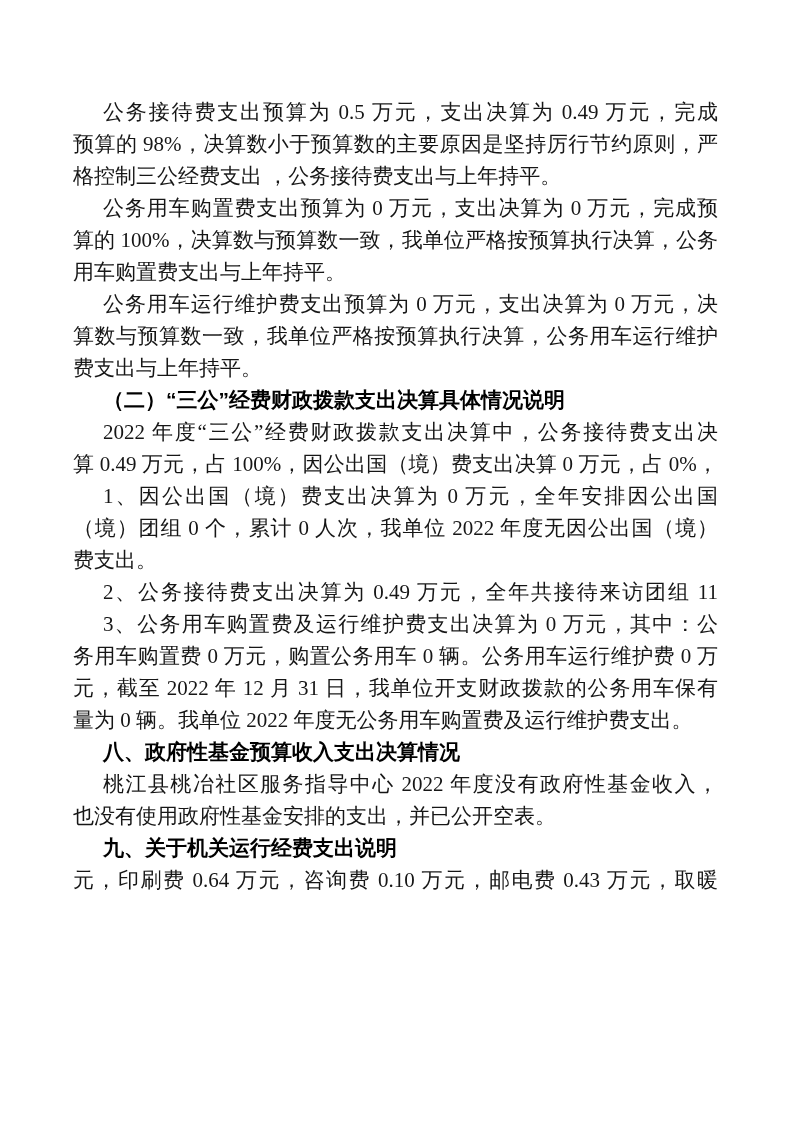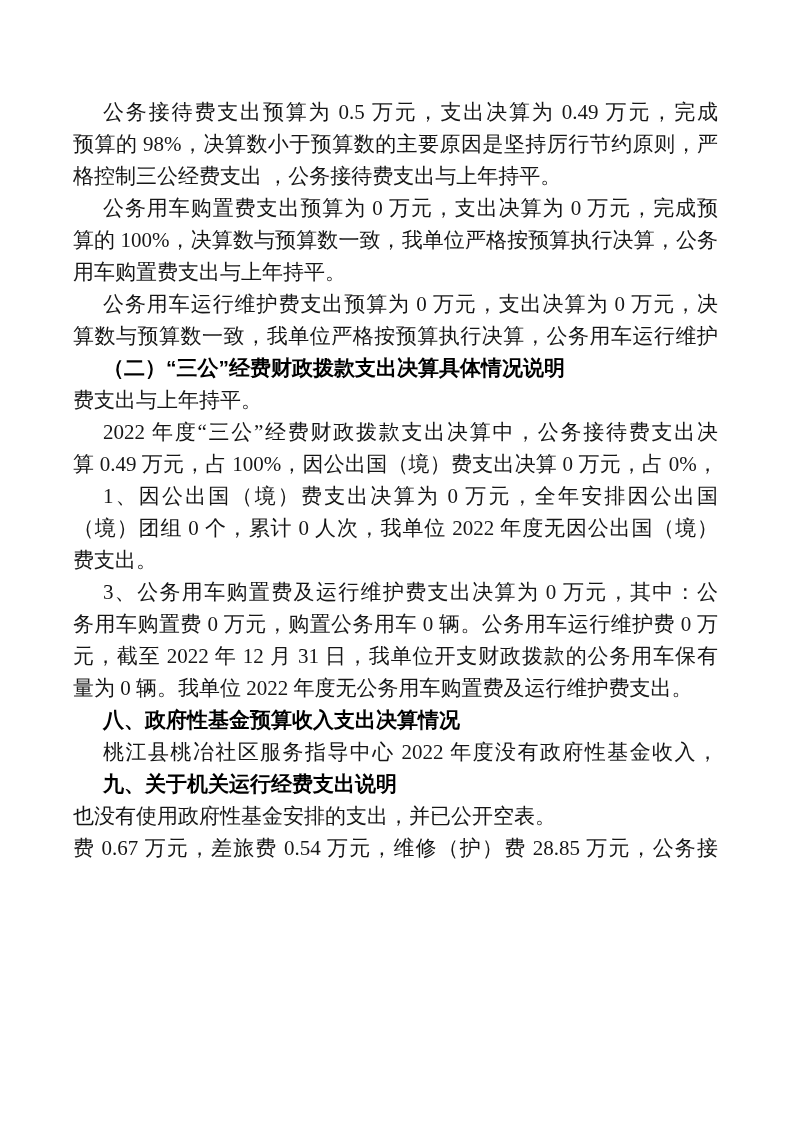--- a/index.html
+++ b/index.html
@@ -56,30 +56,31 @@
 <div class="page">
   <div class="doc">
       <div class="line ind j">公务接待费支出预算为 0.5 万元，支出决算为 0.49 万元，完成</div>
       <div class="line j">预算的 98%，决算数小于预算数的主要原因是坚持厉行节约原则，严</div>
       <div class="line l">格控制三公经费支出 ，公务接待费支出与上年持平。</div>
       <div class="line ind j">公务用车购置费支出预算为 0 万元，支出决算为 0 万元，完成预</div>
       <div class="line j">算的 100%，决算数与预算数一致，我单位严格按预算执行决算，公务</div>
       <div class="line l">用车购置费支出与上年持平。</div>
       <div class="line ind j">公务用车运行维护费支出预算为 0 万元，支出决算为 0 万元，决</div>
       <div class="line j">算数与预算数一致，我单位严格按预算执行决算，公务用车运行维护</div>
+      <div class="line l">费支出与上年持平。</div>
       <div class="line heading ind l">（二）“三公”经费财政拨款支出决算具体情况说明</div>
-      <div class="line l">费支出与上年持平。</div>
       <div class="line ind j">2022 年度“三公”经费财政拨款支出决算中，公务接待费支出决</div>
       <div class="line j">算 0.49 万元，占 100%，因公出国（境）费支出决算 0 万元，占 0%，</div>
       <div class="line ind j">1、因公出国（境）费支出决算为 0 万元，全年安排因公出国</div>
       <div class="line j">（境）团组 0 个，累计 0 人次，我单位 2022 年度无因公出国（境）</div>
       <div class="line l">费支出。</div>
+      <div class="line ind j">2、公务接待费支出决算为 0.49 万元，全年共接待来访团组 11</div>
       <div class="line ind j">3、公务用车购置费及运行维护费支出决算为 0 万元，其中：公</div>
       <div class="line j">务用车购置费 0 万元，购置公务用车 0 辆。公务用车运行维护费 0 万</div>
       <div class="line j">元，截至 2022 年 12 月 31 日，我单位开支财政拨款的公务用车保有</div>
       <div class="line l">量为 0 辆。我单位 2022 年度无公务用车购置费及运行维护费支出。</div>
       <div class="line heading ind l">八、政府性基金预算收入支出决算情况</div>
       <div class="line ind j">桃江县桃冶社区服务指导中心 2022 年度没有政府性基金收入，</div>
+      <div class="line l">也没有使用政府性基金安排的支出，并已公开空表。</div>
       <div class="line heading ind l">九、关于机关运行经费支出说明</div>
-      <div class="line l">也没有使用政府性基金安排的支出，并已公开空表。</div>
-      <div class="line j">费 0.67 万元，差旅费 0.54 万元，维修（护）费 28.85 万元，公务接</div>
+      <div class="line j">元，印刷费 0.64 万元，咨询费 0.10 万元，邮电费 0.43 万元，取暖</div>
     </div>
 </div>
 
 </body></html>

